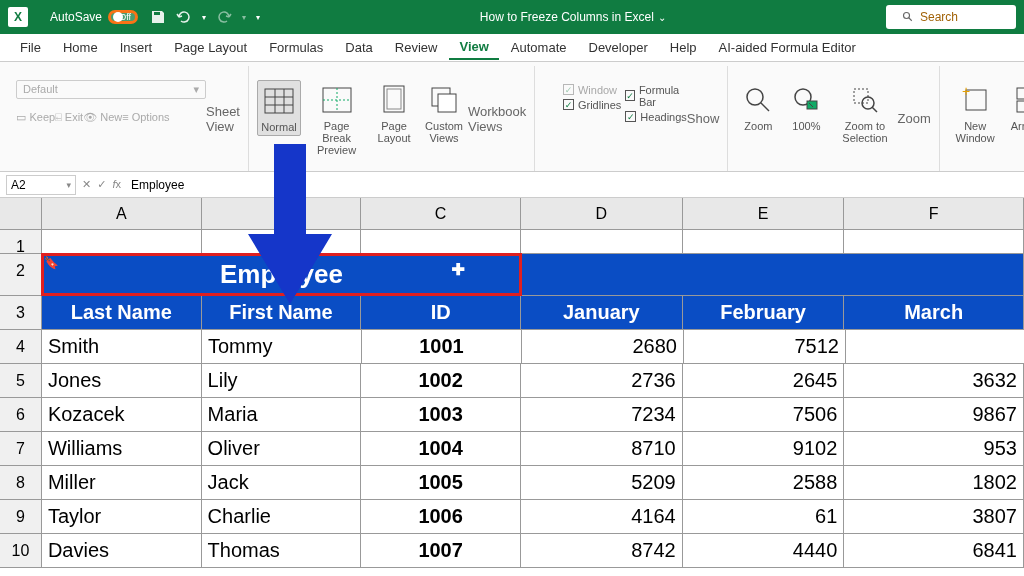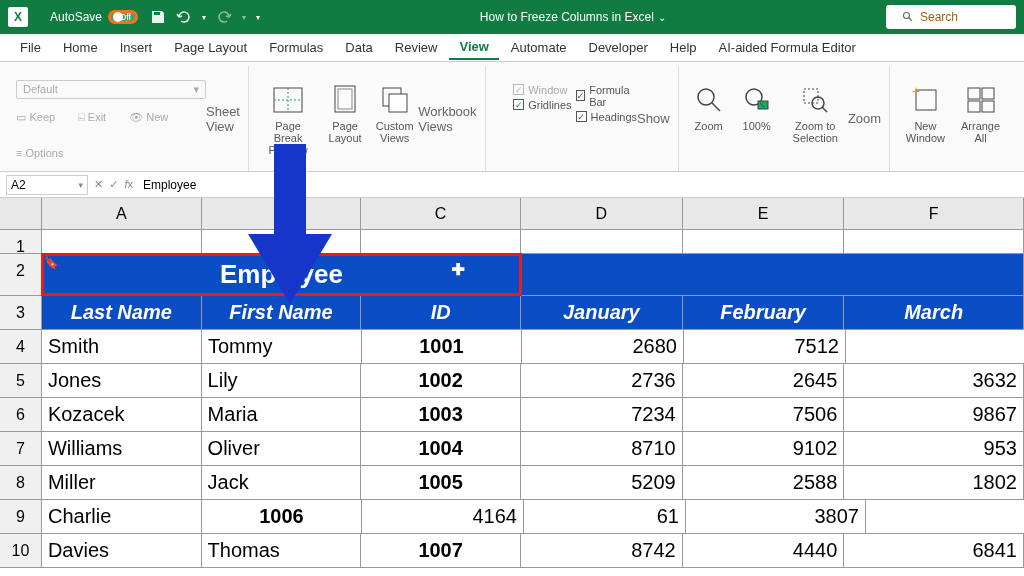--- a/index.html
+++ b/index.html
@@ -23,44 +23,44 @@
 
 .ribbon { height: 110px; display: flex; border-bottom: 1px solid #ccc; padding: 4px 8px 0; gap: 0; font-size: 11px; color: #555; background:#fafafa; }
 .ribbon-group { display: flex; flex-direction: row; align-items: center; padding: 0 8px; border-right: 1px solid #ddd; }
 .ribbon-group:last-child { border-right:none; }
 .ribbon-group-content { display: flex; gap: 4px; align-items: flex-start; height: 82px; padding-top:2px; }
 .ribbon-group-label { font-size: 13px; color: #666; padding: 2px 0; }
 .ribbon-btn-lg { display: flex; flex-direction: column; align-items: center; gap: 2px; padding: 2px 6px; text-align: center; min-width: 44px; }
 .ribbon-btn-lg.selected { background: #e0e0e0; border:1px solid #aaa; border-radius:2px; }
 .ribbon-icon-box { width: 36px; height: 36px; display:flex; align-items:center; justify-content:center; font-size:24px; color:#107c41; }
 .sheetview-box { border:1px solid #ccc; padding:2px 6px; font-size:11px; color:#aaa; width:190px; display:flex; justify-content:space-between; align-items:center; border-radius:2px; }
-.sheetview-btns { display:flex; gap:23px; font-size:11px; color:#aaa; margin-top:8px; flex-wrap:wrap; width:190px; }
+.sheetview-btns { display:flex; gap:0; font-size:11px; color:#aaa; margin-top:8px; flex-wrap:wrap; width:190px; }
 .show-col { display:flex; flex-direction:column; gap:3px; font-size:11px; padding-top:4px; }
 .show-item { display:flex; align-items:center; gap:4px; }
 .chk { width:11px; height:11px; border:1px solid #555; display:inline-flex; align-items:center; justify-content:center; font-size:9px; color:#107c41; }
 
 .formula-bar { height: 26px; display: flex; align-items: center; padding: 0 6px; font-size: 12px; border-bottom:1px solid #ccc; gap:6px; }
-.name-box { width: 82px; border: 1px solid #ccc; padding: 2px 4px; display:flex; justify-content:space-between; align-items:center; }
+.name-box { width: 70px; border: 1px solid #ccc; padding: 2px 4px; display:flex; justify-content:space-between; align-items:center; }
 .fb-icons { color:#888; display:flex; gap:6px; font-size:11px; }
 .fb-input { border:none; outline:none; font-size:12px; flex:1; padding-left:4px; }
 
 .grid-wrap { position: relative; }
 .col-headers { display: flex; height: 32px; border-bottom:1px solid #999; }
 .corner { width: 42px; background: #e8e8e8; border-right:1px solid #999; }
 .col-h { text-align: center; line-height: 32px; background: #e8e8e8; border-right: 1px solid #999; font-size: 16px; }
 .colA { width: 160px; } .colB { width: 160px; } .colC { width: 160px; }
 .colD { width: 162px; } .colE { width: 162px; } .colF { width: 180px; }
 
 .row { display: flex; height: 34px; border-bottom: 1px solid #999; }
 .row-h { width: 42px; background: #f0f0f0; border-right: 1px solid #999; text-align: center; line-height: 34px; font-size: 16px; }
 .cell { border-right: 1px solid #999; padding: 0 6px; display: flex; align-items: center; font-size: 20px; overflow:hidden; white-space:nowrap; }
 .cell.r { justify-content: flex-end; font-weight:500; }
 .cell.c { justify-content: center; font-weight:600; }
 
-.header-row .cell { background: #0a4dc4; color: #fff; font-weight: bold; font-size: 20px; justify-content:center;font-style:italic; }
+.header-row .cell { background: #0a4dc4; color: #fff; font-weight: bold; font-size: 20px; justify-content:center; }
 .merged-header { background: #0a4dc4; color: #fff; font-weight: bold; font-size: 26px; display:flex; align-items:center; justify-content:center; }
 .merged-outline { outline: 3px solid #e01f1f; outline-offset:-2px; position:relative; }
 .tag-icon { position:absolute; left:2px; top:2px; font-size:12px; }
 .cursor-plus { position:absolute; right:56px; top:6px; color:#fff; font-size:16px; font-weight:bold; }
 .row-1 { height: 24px; }
 
 .big-arrow { position: absolute; left: 248px; top: 144px; z-index: 50; }
 .arrow-svg { width: 84px; height: 160px; }
 </style>
 </head>
@@ -131,20 +131,32 @@
         <span>⍇ <span>Exit</span></span>
         <span>👁 <span>New</span></span>
         <span>≡ <span>Options</span></span>
       </div>
     </div>
     <div class="ribbon-group-label">Sheet View</div>
   </div>
 
   <div class="ribbon-group">
     <div class="ribbon-group-content">
+      <div class="ribbon-btn-lg selected">
+        <div class="ribbon-icon-box">
+            <svg width="32" height="32" viewBox="0 0 32 32">
+              <rect x="2" y="4" width="28" height="24" fill="none" stroke="#444"></rect>
+              <line x1="2" y1="12" x2="30" y2="12" stroke="#444"></line>
+              <line x1="2" y1="20" x2="30" y2="20" stroke="#444"></line>
+              <line x1="12" y1="4" x2="12" y2="28" stroke="#444"></line>
+              <line x1="21" y1="4" x2="21" y2="28" stroke="#444"></line>
+            </svg>
+          </div>
+        <span>Normal</span>
+      </div>
       <div class="ribbon-btn-lg">
         <div class="ribbon-icon-box">
             <svg width="32" height="32" viewBox="0 0 32 32">
               <rect x="2" y="4" width="28" height="24" fill="none" stroke="#444"></rect>
               <line x1="16" y1="4" x2="16" y2="28" stroke="#1a6" stroke-dasharray="2"></line>
               <line x1="2" y1="16" x2="30" y2="16" stroke="#1a6" stroke-dasharray="2"></line>
             </svg>
           </div>
         <span>Page Break Preview</span>
       </div>
@@ -355,20 +367,21 @@
       <div class="row-h">8</div>
     <div class="cell colA">Miller</div>
       <div class="cell colB">Jack</div>
       <div class="cell colC c">1005</div>
       <div class="cell colD r">5209</div>
       <div class="cell colE r">2588</div>
       <div class="cell colF r">1802</div>
   </div>
   <div class="row">
       <div class="row-h">9</div>
+    <div class="cell colA">Taylor</div>
       <div class="cell colB">Charlie</div>
       <div class="cell colC c">1006</div>
       <div class="cell colD r">4164</div>
       <div class="cell colE r">61</div>
       <div class="cell colF r">3807</div>
   </div>
   <div class="row">
       <div class="row-h">10</div>
     <div class="cell colA">Davies</div>
       <div class="cell colB">Thomas</div>

